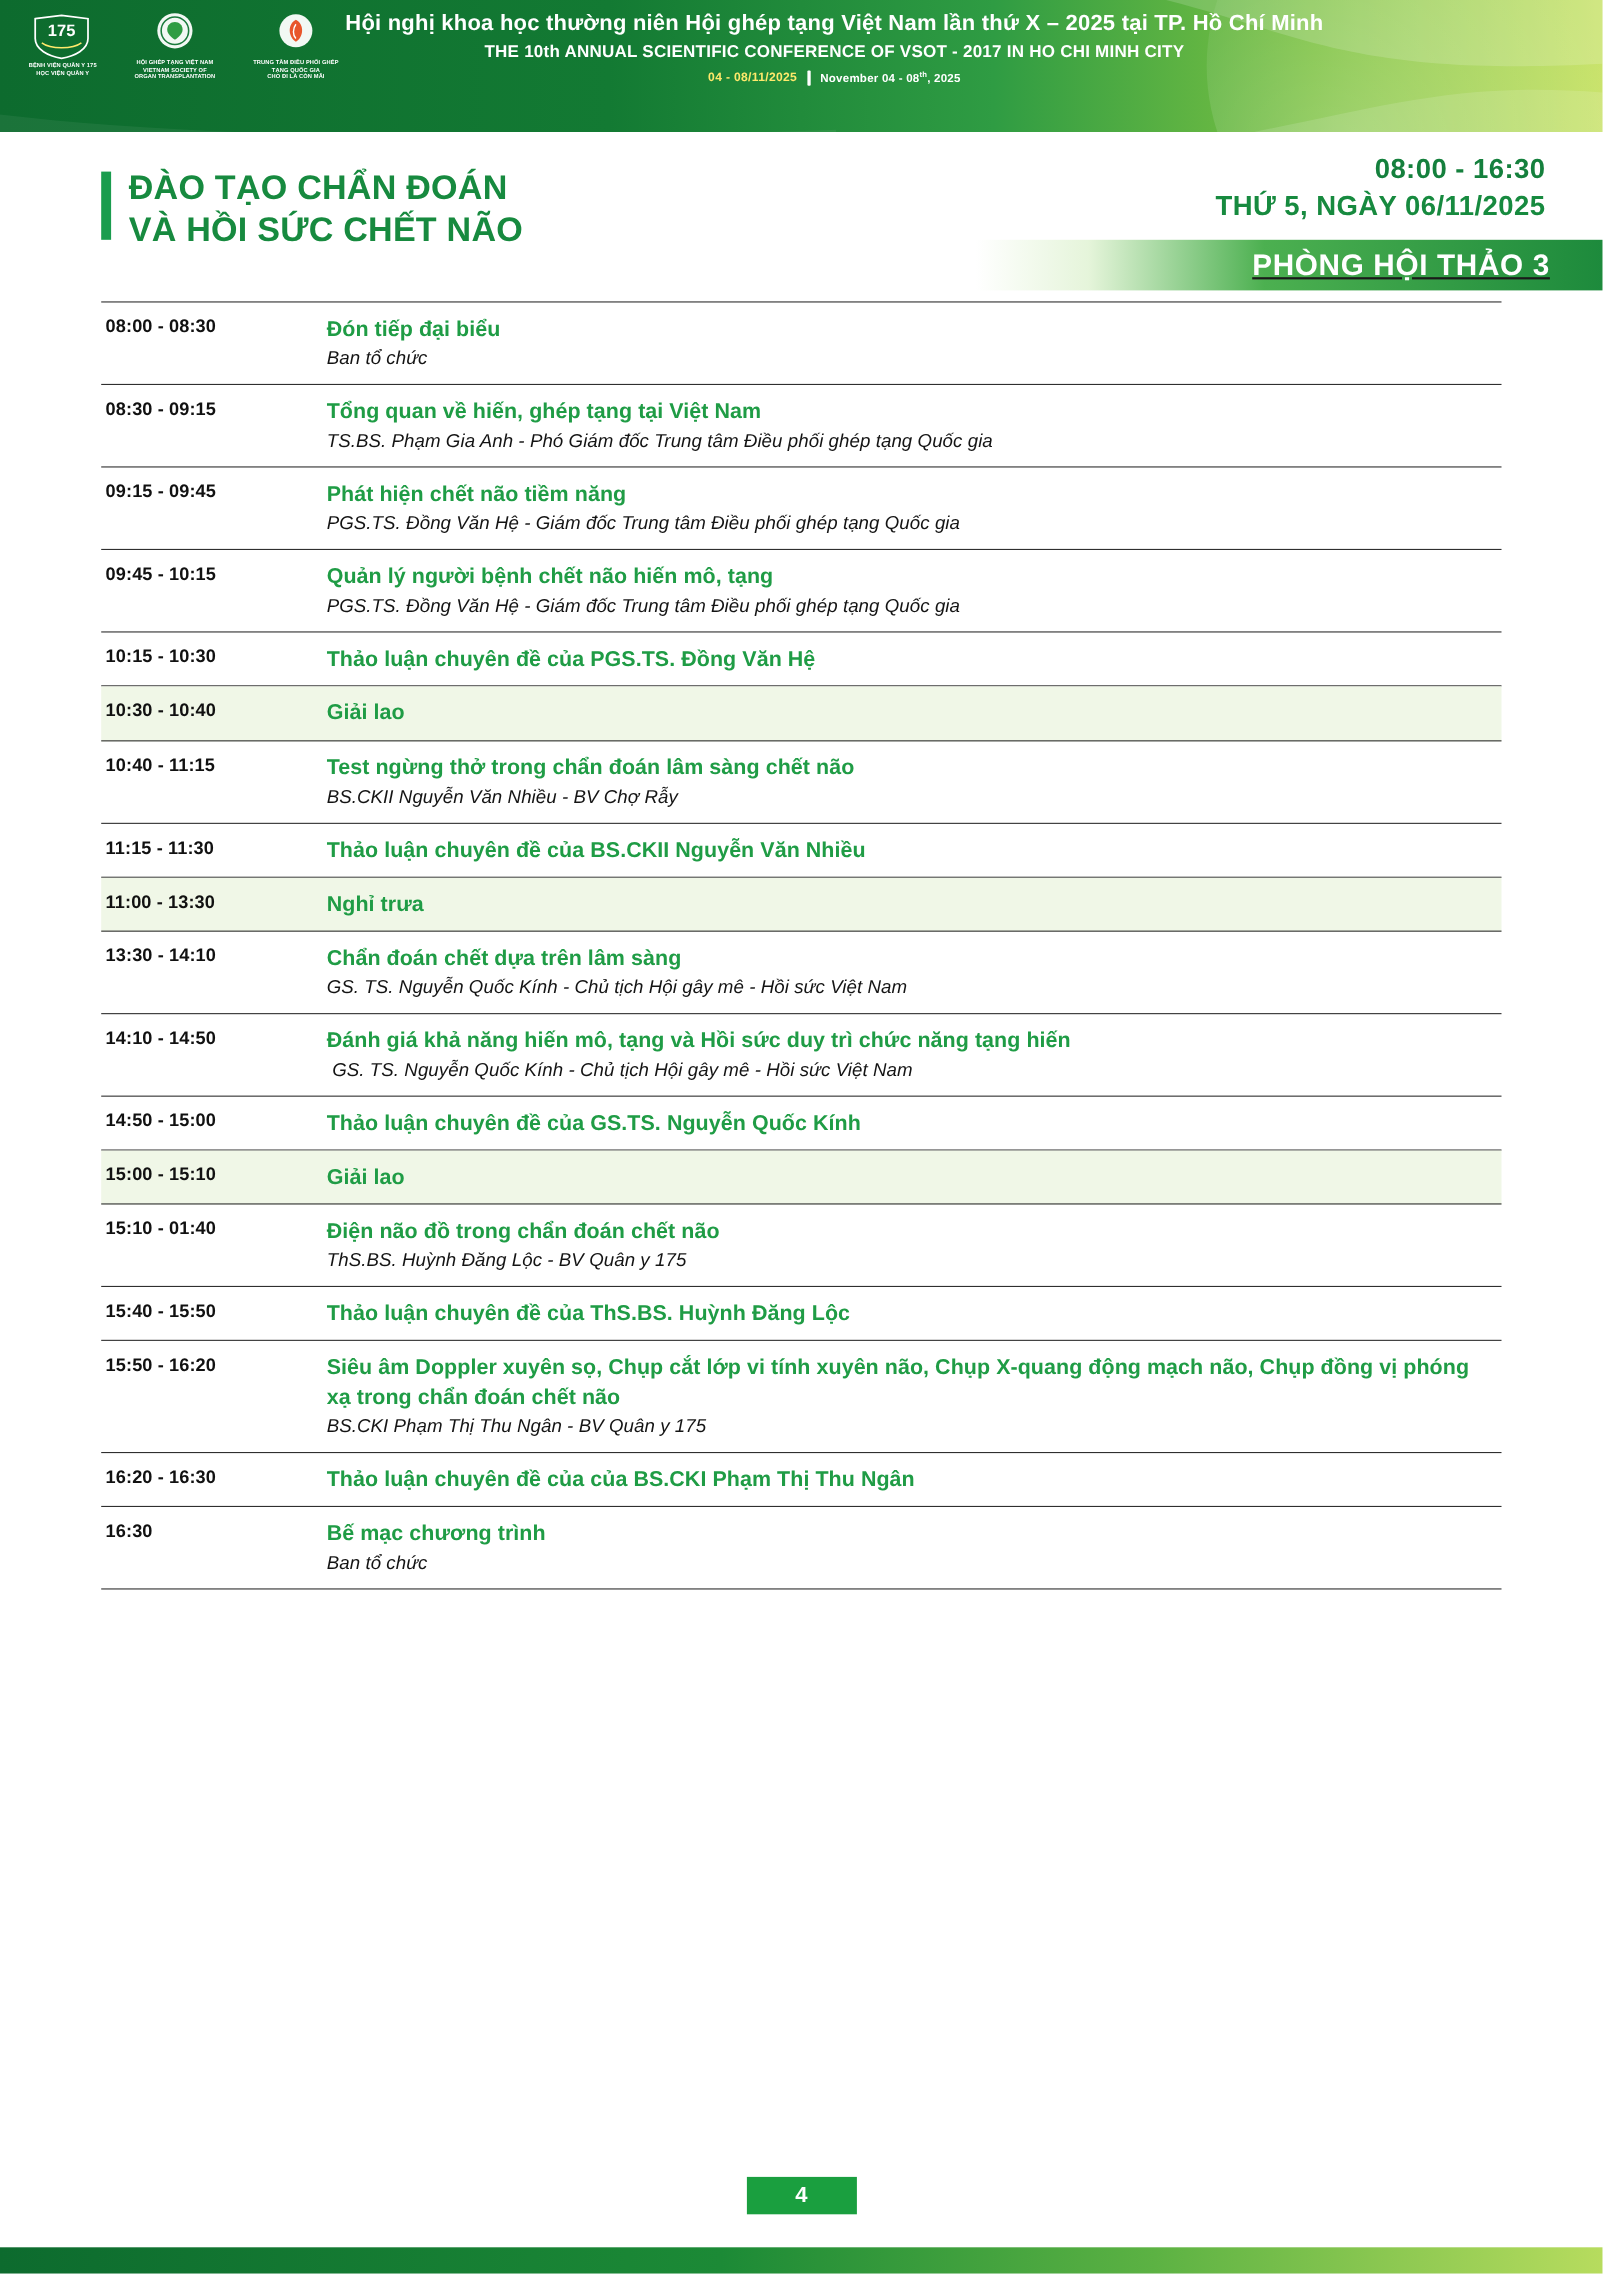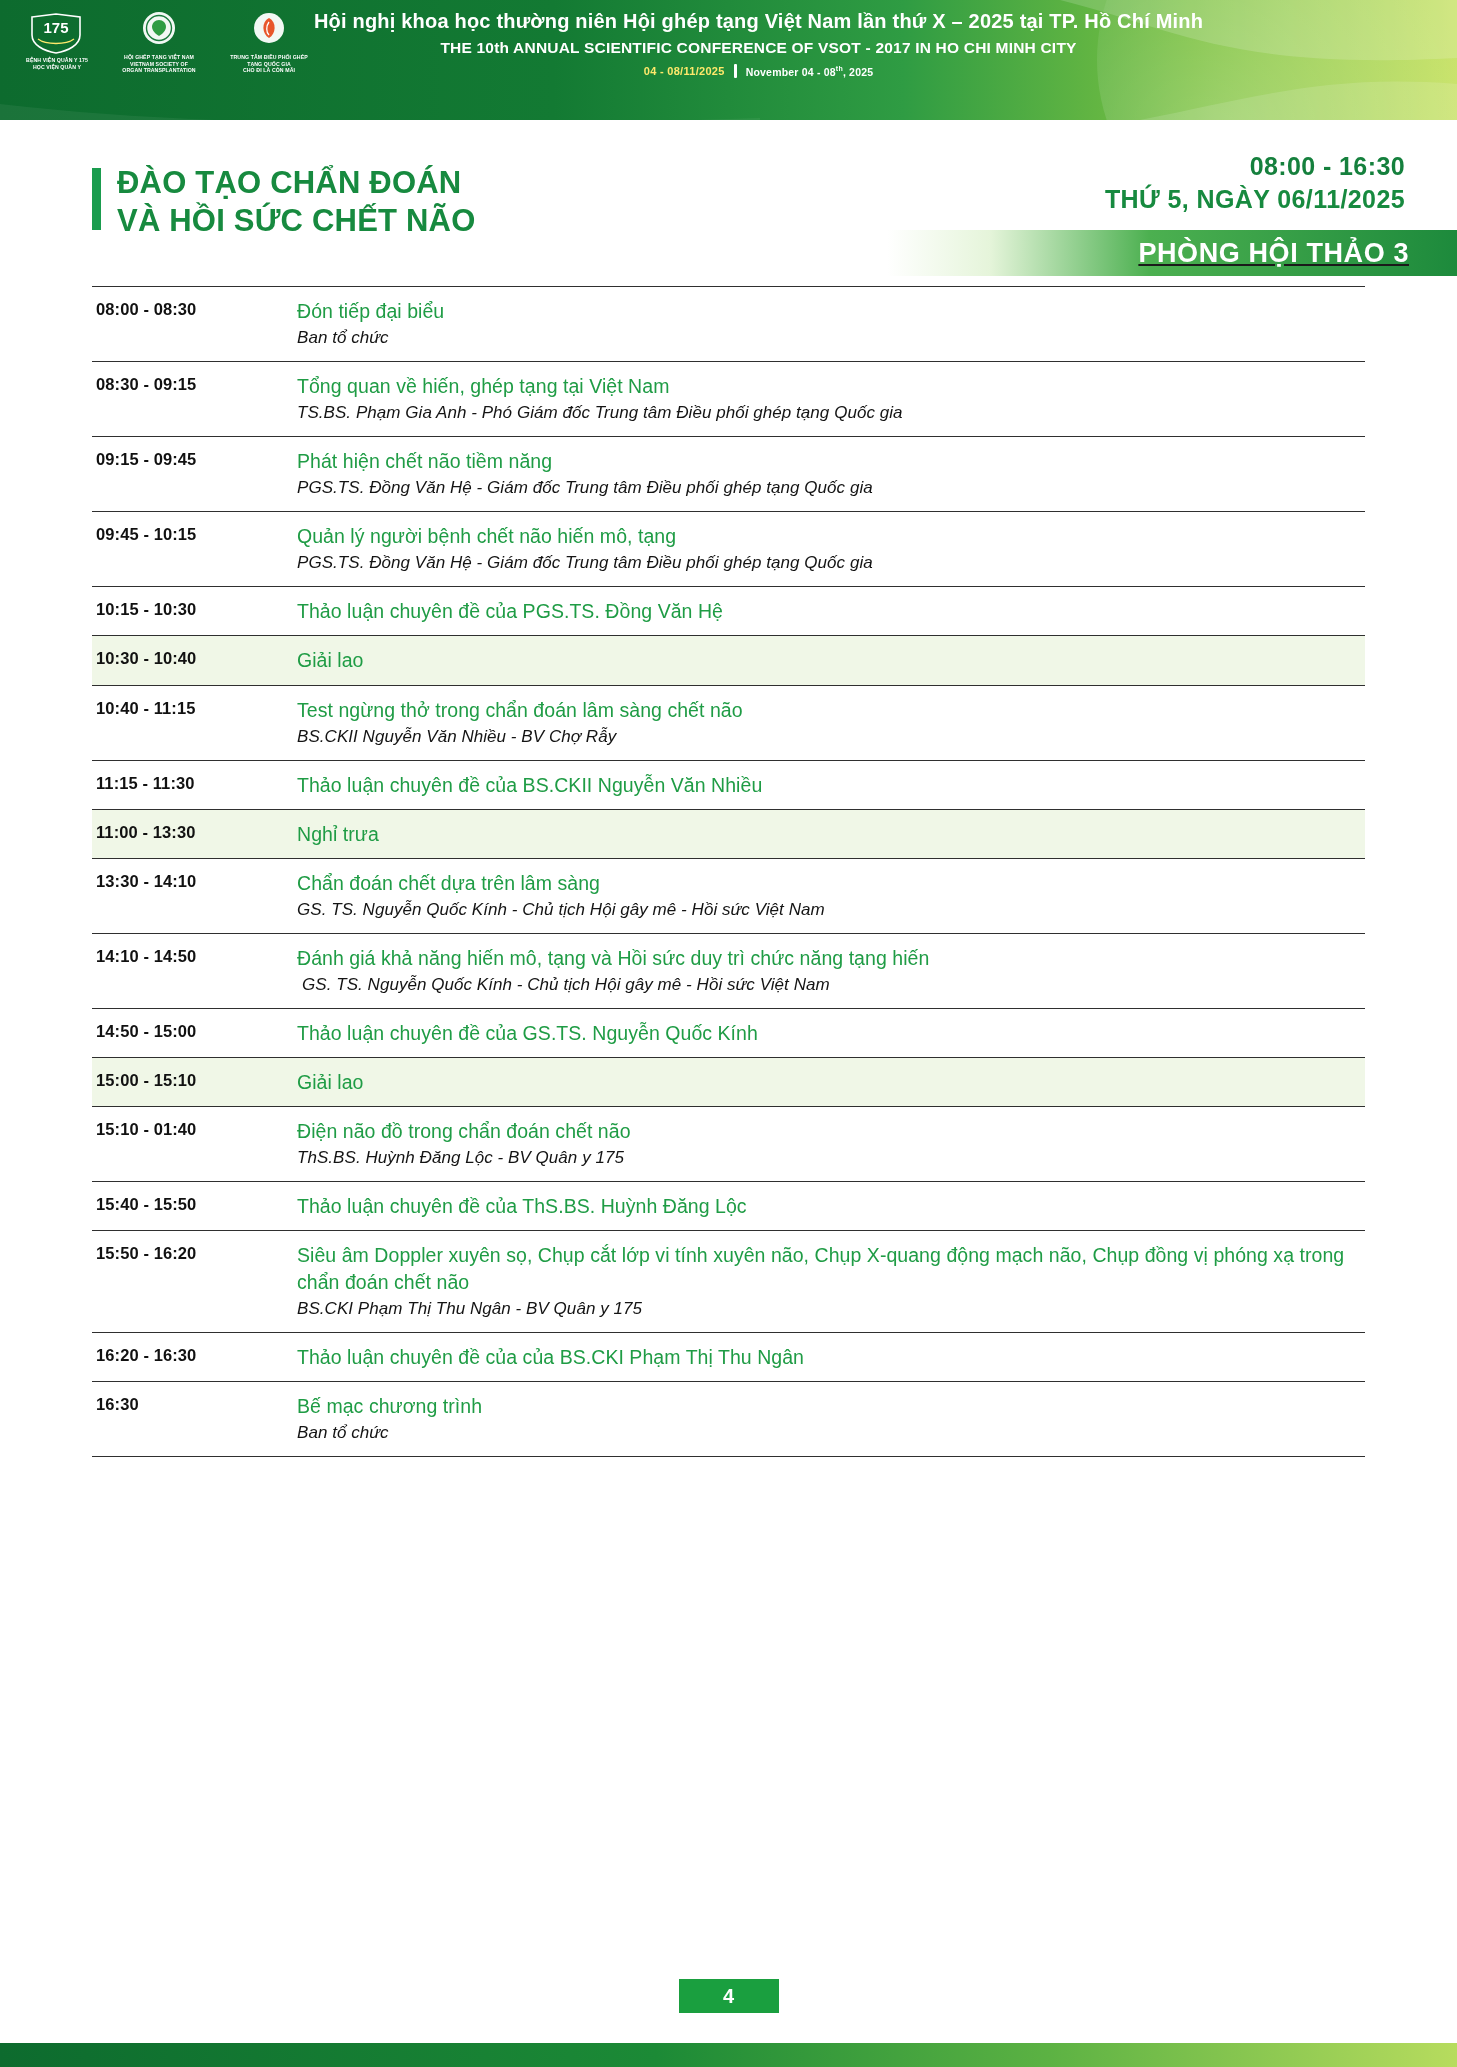--- a/index.html
+++ b/index.html
@@ -118,21 +118,21 @@
     color: #ffffff;
     font-size: 10.5px;
     font-weight: bold;
     letter-spacing: 0.2px;
   }
   .date-en sup { font-size: 7px; }
 
   
   .session-head {
     position: relative;
-    margin-top: 32px;
+    margin-top: 20px;
     height: 120px;
   }
   .session-left {
     position: absolute;
     left: 92px;
     top: 12px;
     display: flex;
     align-items: flex-start;
     gap: 16px;
   }
@@ -215,21 +215,21 @@
     padding-top: 2px;
     box-sizing: border-box;
     letter-spacing: 0.1px;
   }
   .row .content {
     flex: 1 1 auto;
     padding-right: 6px;
   }
   .row .topic {
     color: #1f9c45;
-    font-weight: normal;
+    font-weight: bold;
     font-size: 19.5px;
     line-height: 1.34;
     letter-spacing: 0.05px;
   }
   .row .speaker {
     color: #141414;
     font-style: italic;
     font-size: 17px;
     line-height: 1.35;
     margin-top: 3px;

